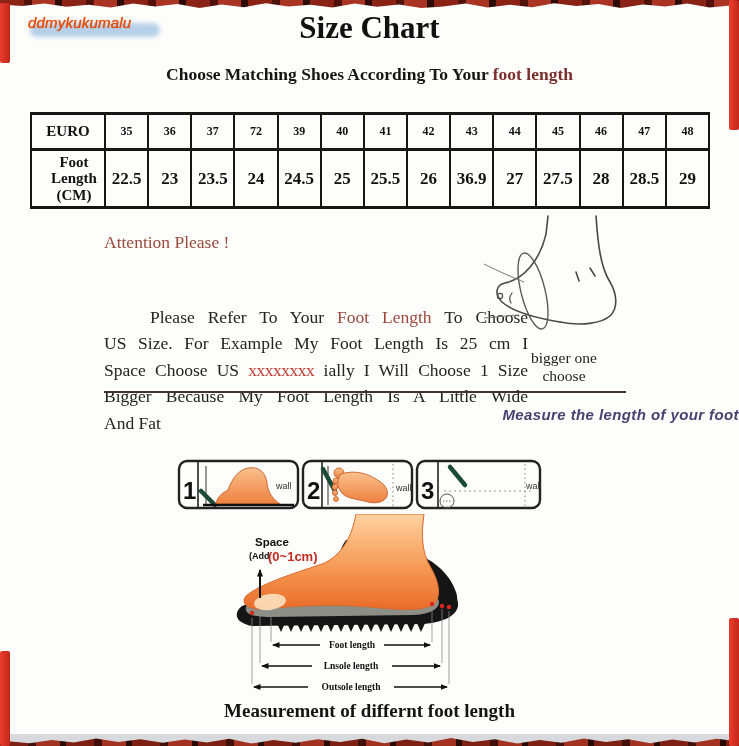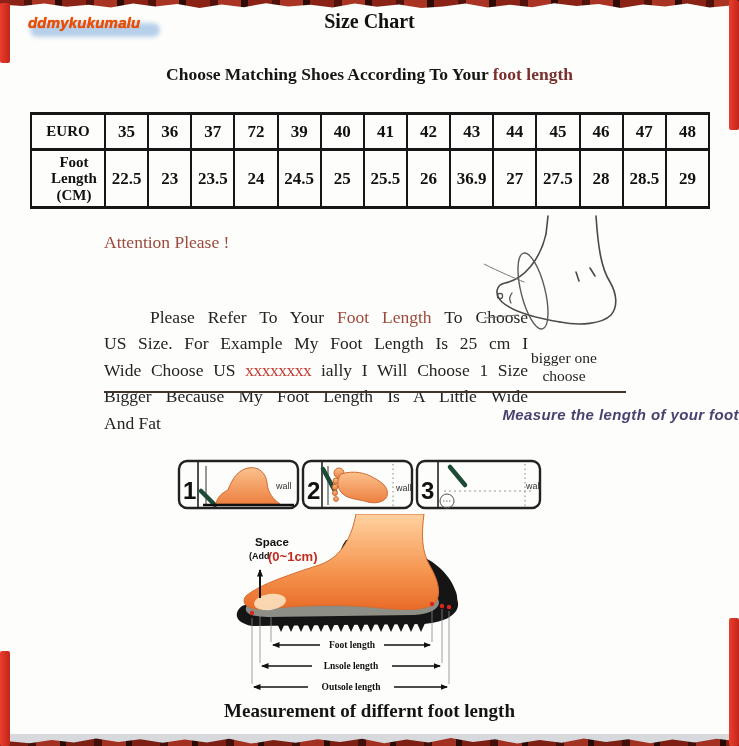--- a/index.html
+++ b/index.html
@@ -16,34 +16,34 @@
     clip-path:polygon(0% 100%,100% 100%,100% 45%,97% 10%,94% 55%,91% 20%,88% 65%,85% 15%,82% 50%,79% 5%,76% 60%,73% 25%,70% 70%,67% 15%,64% 50%,61% 0%,58% 55%,55% 20%,52% 65%,49% 10%,46% 50%,43% 15%,40% 60%,37% 25%,34% 70%,31% 10%,28% 55%,25% 20%,22% 60%,19% 15%,16% 50%,13% 5%,10% 55%,7% 25%,4% 65%,0% 30%);}
   .bar{position:absolute;width:10px;background:linear-gradient(90deg,#ea3d2e,#c22619);z-index:6;border-radius:2px;}
   .bar-tl{left:0;top:3px;height:60px;}
   .bar-tr{right:0;top:0;height:130px;}
   .bar-bl{left:0;bottom:0;height:95px;}
   .bar-br{right:0;bottom:0;height:128px;}
 
   
   .wm-wrap{position:absolute;left:28px;top:14px;z-index:3;}
   .wm-blob{position:absolute;left:2px;top:9px;width:130px;height:14px;background:#b7d0ea;border-radius:7px;filter:blur(2px);}
-  .wm-text{position:relative;font-family:"Liberation Sans",sans-serif;font-weight:bold;font-style:italic;
+  .wm-text{position:relative;font-family:"Liberation Sans",sans-serif;font-weight:normal;font-style:italic;
            font-size:15px;color:#ee4d00;letter-spacing:0.2px;text-shadow:0 0 1px #c63a00;}
 
   
-  .title{position:absolute;left:0;right:0;top:10px;text-align:center;font-size:20px;font-weight:bold;color:#111;}
+  .title{position:absolute;left:0;right:0;top:10px;text-align:center;font-size:31px;font-weight:bold;color:#111;}
   .subtitle{position:absolute;left:0;right:0;top:64px;text-align:center;font-size:17.5px;font-weight:bold;color:#151515;}
   .subtitle .hl{color:#7b3030;}
 
   
   .size-table{position:absolute;left:30px;top:112px;width:680px;border-collapse:collapse;table-layout:fixed;}
   .size-table th,.size-table td{border-left:2px solid #161616;border-right:2px solid #161616;
       border-top:3px solid #161616;border-bottom:3px solid #161616;
       text-align:center;font-weight:bold;padding:0;color:#111;}
-  .size-table .r1 th,.size-table .r1 td{height:33px;font-size:17px;}
+  .size-table .r1 th,.size-table .r1 td{height:33px;font-size:12px;}
   .size-table .r2 th,.size-table .r2 td{height:55px;font-size:17px;}
   .size-table th.rowhead{width:72px;font-size:15px;}
   .rowhead div{line-height:16.5px;font-size:15px;padding-left:12px;}
 
   
   .attention{position:absolute;left:104px;top:229px;width:424px;font-size:17.5px;line-height:26.5px;color:#232323;}
   .attn-head{color:#9b4a3c;}
   .jline{text-align:justify;text-align-last:justify;}
   .indent{padding-left:46px;margin-top:48px;}
   .em-maroon{color:#9b4a3c;}
@@ -126,21 +126,21 @@
           <td>28.5</td>
           <td>29</td>
         </tr>
   </tbody>
     </table>
 
   <div class="attention">
     <div class="attn-head">Attention Please !</div>
     <div class="jline indent"><span>Please Refer To Your </span><span class="em-maroon">Foot Length</span><span> To Choose</span></div>
     <div class="jline">US Size. For Example My Foot Length Is 25 cm I</div>
-    <div class="jline"><span>Wide Choose US </span><span class="em-red">xxxxxxxx</span><span> ially I Will Choose 1 Size</span></div>
+    <div class="jline"><span>Space Choose US </span><span class="em-red">xxxxxxxx</span><span> ially I Will Choose 1 Size</span></div>
     <div class="jline">Bigger Because My Foot Length Is A Little Wide</div>
     <div>And Fat</div>
   </div>
 
   <svg width="160" height="134" viewBox="0 0 160 134" style="left:484px;top:214px;">
     <g stroke="#4a4a4a" stroke-width="1.6" fill="none" stroke-linecap="round">
       <path d="M112,2 C114,32 117,54 126,68 C133,80 134,93 127,101 C118,110 96,112 76,108"></path>
       <path d="M76,108 C52,104 28,97 18,88 C10,80 12,71 21,69 C40,65 56,46 62,20 L64,2"></path>
       <circle cx="16" cy="82" r="2.6" stroke-width="1.2"></circle>
       <path d="M28,79 q-4,5 -1,10" stroke-width="1.2"></path>

